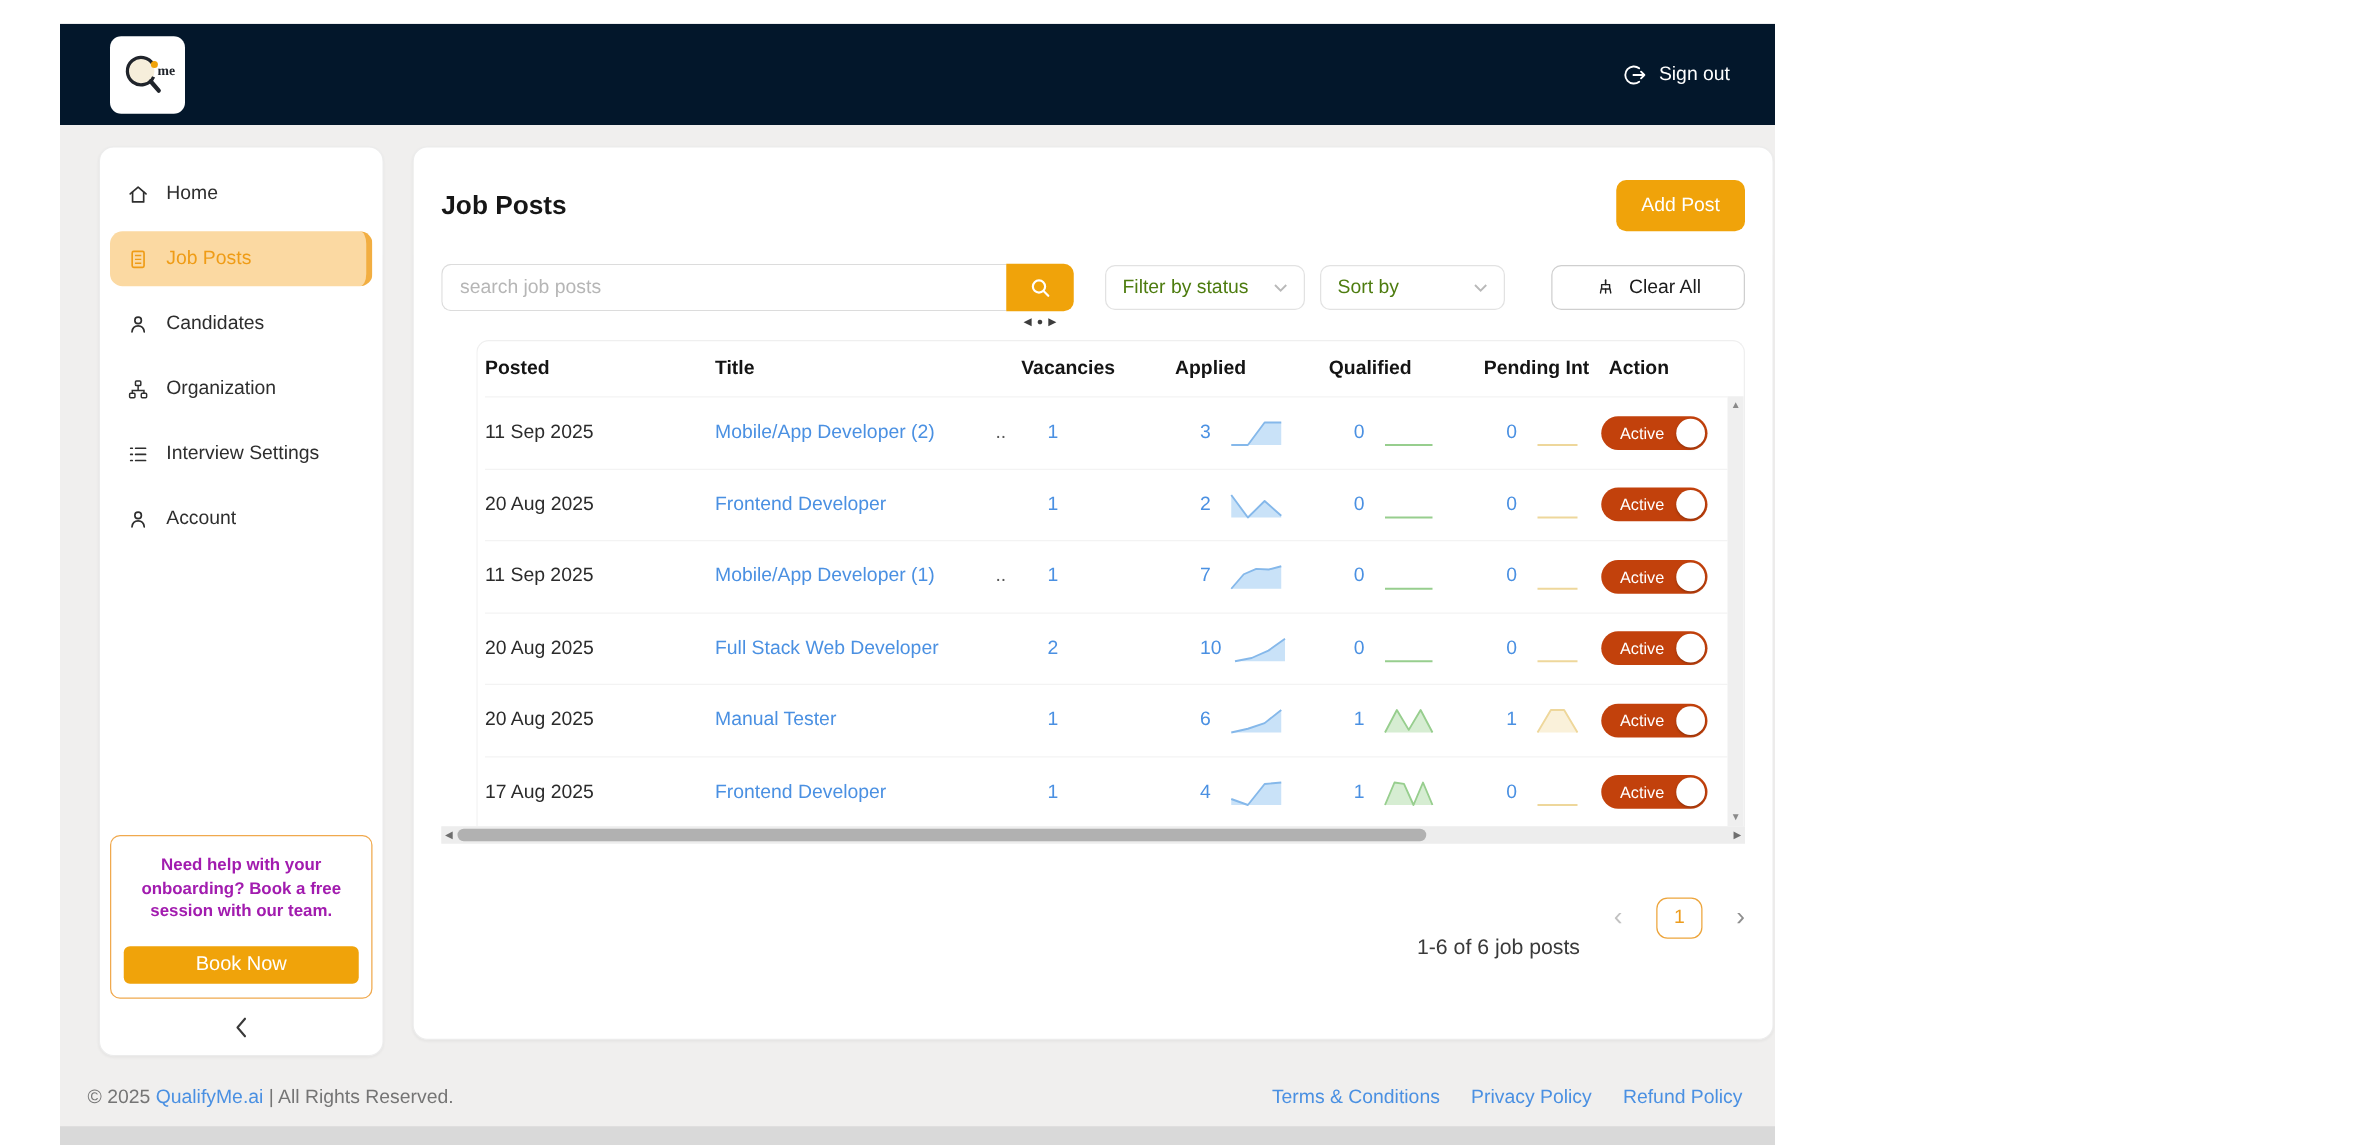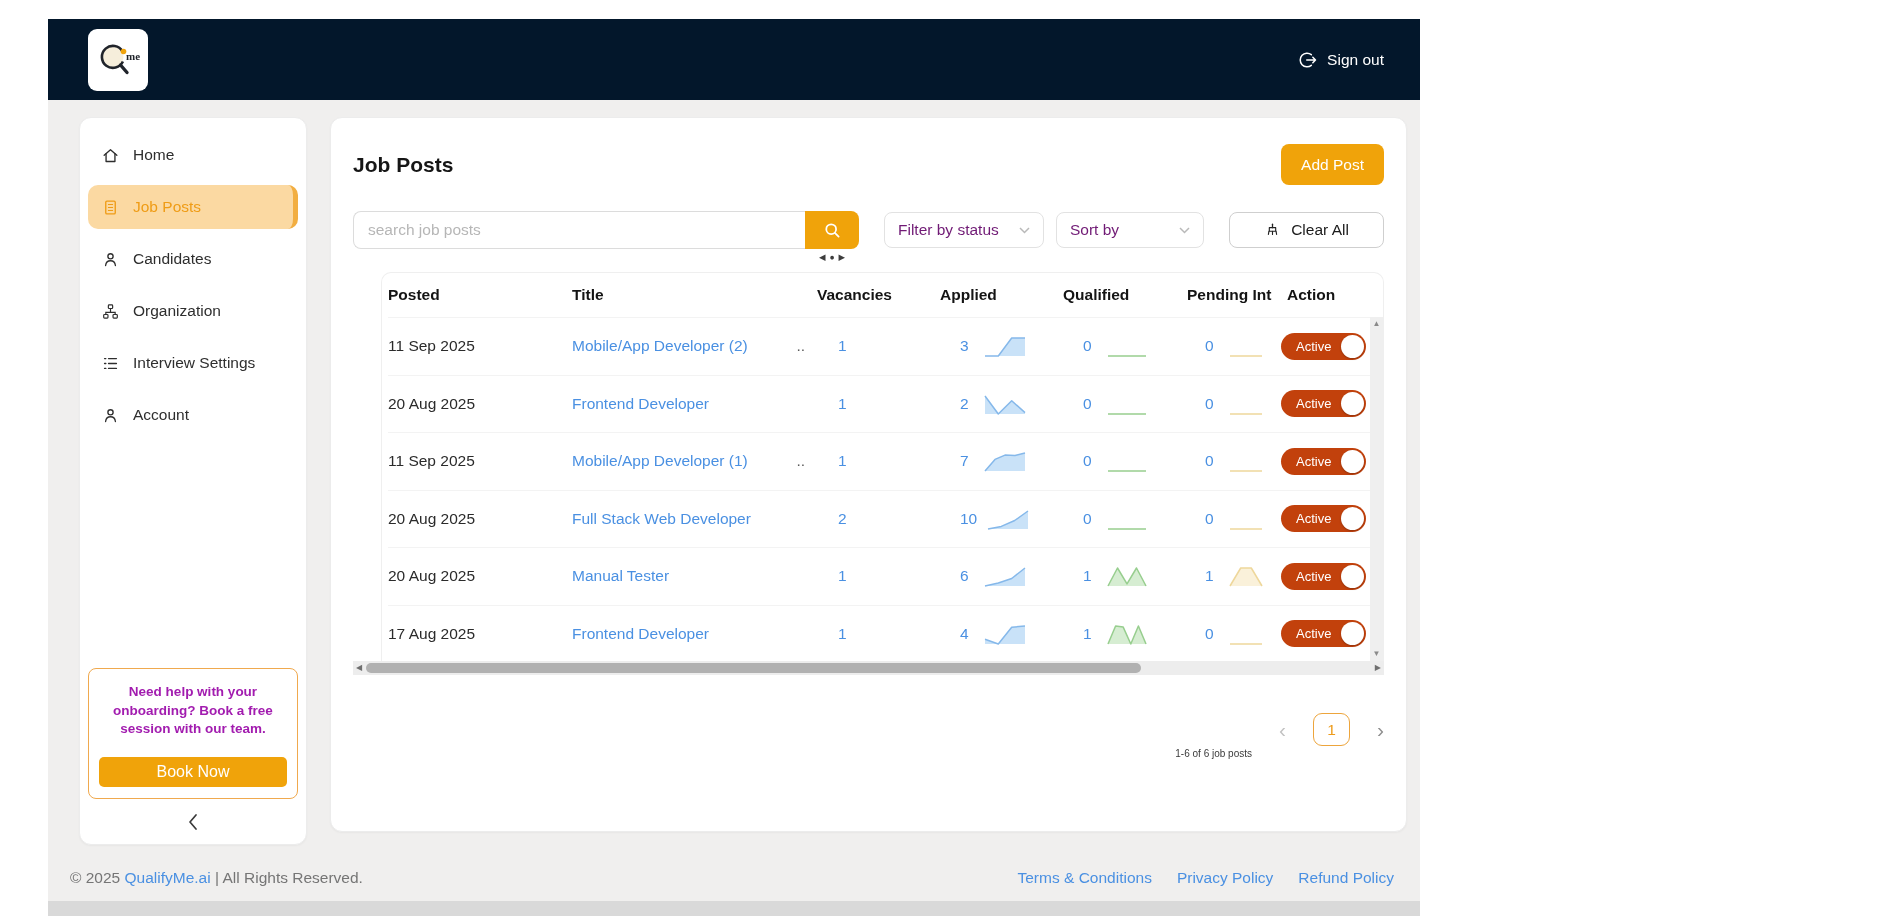--- a/index.html
+++ b/index.html
@@ -49,24 +49,24 @@
   .search-input { flex:1; border:1px solid #dcdcdc; border-right:none;
     border-radius:8px 0 0 8px; padding:0 14px; font-size:15.5px; color:#333; outline:none;
     font-family:"Liberation Sans", sans-serif; min-width:0; }
   .search-input::placeholder { color:#b6b6b6; }
   .search-btn { width:54px; background:#f0a30a; border:none; border-radius:0 8px 8px 0;
     display:flex; align-items:center; justify-content:center; cursor:pointer; }
   .resize-dots { position:absolute; right:0; top:41px; width:54px; display:flex;
     justify-content:center; gap:4px; font-size:8.5px; color:#3d3d3d; }
   .select { height:36px; border:1px solid #e2e2e2; border-radius:8px; background:#fff;
     display:flex; align-items:center; justify-content:space-between; padding:0 13px;
-    color:#701a75; font-size:15.5px; cursor:pointer; margin-top:1px; }
+    color:#4d7c0f; font-size:15.5px; cursor:pointer; margin-top:1px; }
   .sel-filter { width:160px; margin-left:25px; }
   .sel-sort { width:148px; margin-left:12px; }
-  .clear-all { margin-left:25px; margin-top:1px; width:155px; height:36px; border:1px solid #cfcfcf;
+  .clear-all { margin-left:37px; margin-top:1px; width:155px; height:36px; border:1px solid #cfcfcf;
     border-radius:8px; background:#fff; display:flex; align-items:center; justify-content:center;
     gap:10px; font-size:15.5px; color:#1b1b1b; cursor:pointer; font-family:"Liberation Sans", sans-serif; }
 
   
   .table-box { margin-top:23px; border:1px solid #efefef; border-bottom:none;
     border-radius:10px 10px 0 0; position:relative; padding:0 13px 0 6px; height:389px; overflow:hidden;margin-left:28px; }
   .tgrid { display:grid; grid-template-columns:184px 245px 123px 123px 124px 100px 1fr; align-items:center; }
   .thead { height:44px; font-weight:700; font-size:15.5px; color:#141414; }
   .trow { height:57.5px; border-top:1px solid #f3f3f3; font-size:15.5px; }
   .cell-date { color:#2b2b2b; }
@@ -87,21 +87,21 @@
     display:flex; flex-direction:column; justify-content:space-between; align-items:center;
     padding:3px 0; cursor:pointer; }
   .scroll-arrow { font-size:8px; color:#8a8a8a; line-height:1; }
   .hscroll { height:14px; background:#ededed; position:relative; display:flex;
     align-items:center; justify-content:space-between; padding:0 3px; cursor:pointer; }
   .hthumb { position:absolute; left:13px; width:775px; height:10px; background:#b1b1b1;
     border-radius:5px; }
 
   
   .pagination { display:flex; align-items:center; justify-content:flex-end; margin-top:25px; }
-  .page-summary { font-size:10px; color:#3a3a3a;margin-top:48px; }
+  .page-summary { font-size:17px; color:#3a3a3a;margin-top:48px; }
   .pg-prev { margin-left:27px; color:#c2c2c2; font-size:21px; cursor:pointer; }
   .pg-num { margin-left:27px; width:37px; height:33px; border:1.5px solid #eda53c; border-radius:9px;
     color:#ed9c1c; font-size:15.5px; display:flex; align-items:center; justify-content:center; cursor:pointer; }
   .pg-next { margin-left:27px; color:#8f8f8f; font-size:21px; cursor:pointer; }
 
   
   .footer { position:absolute; left:0; right:4px; bottom:16px; height:44px; display:flex;
     align-items:center; justify-content:space-between; padding:0 22px; font-size:15.5px; color:#757575; }
   .footer a, .brand-link { color:#4a90e2; text-decoration:none; cursor:pointer; }
   .footer-links { display:flex; gap:25px; }

